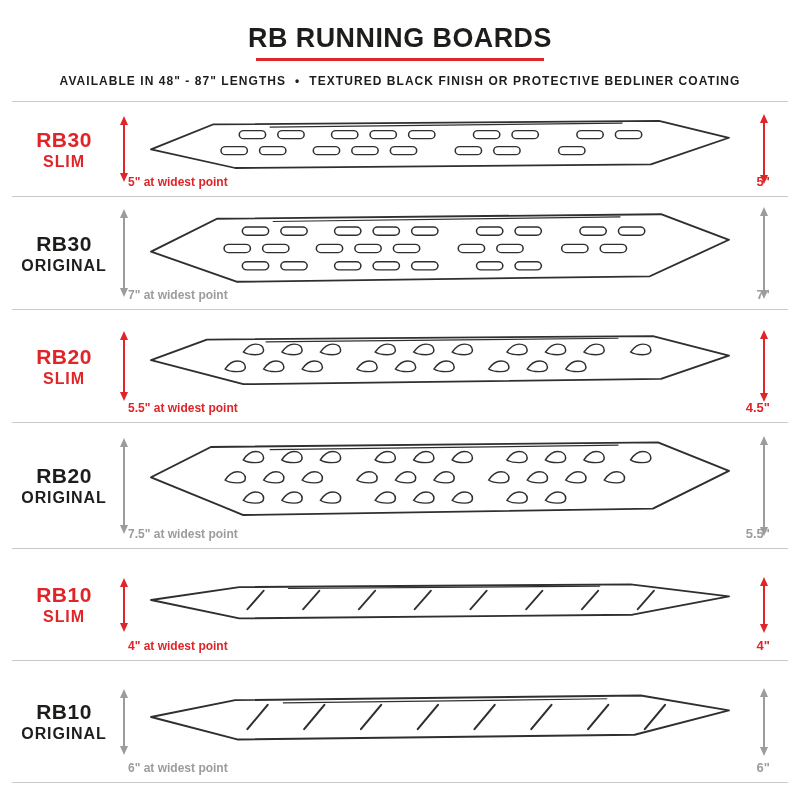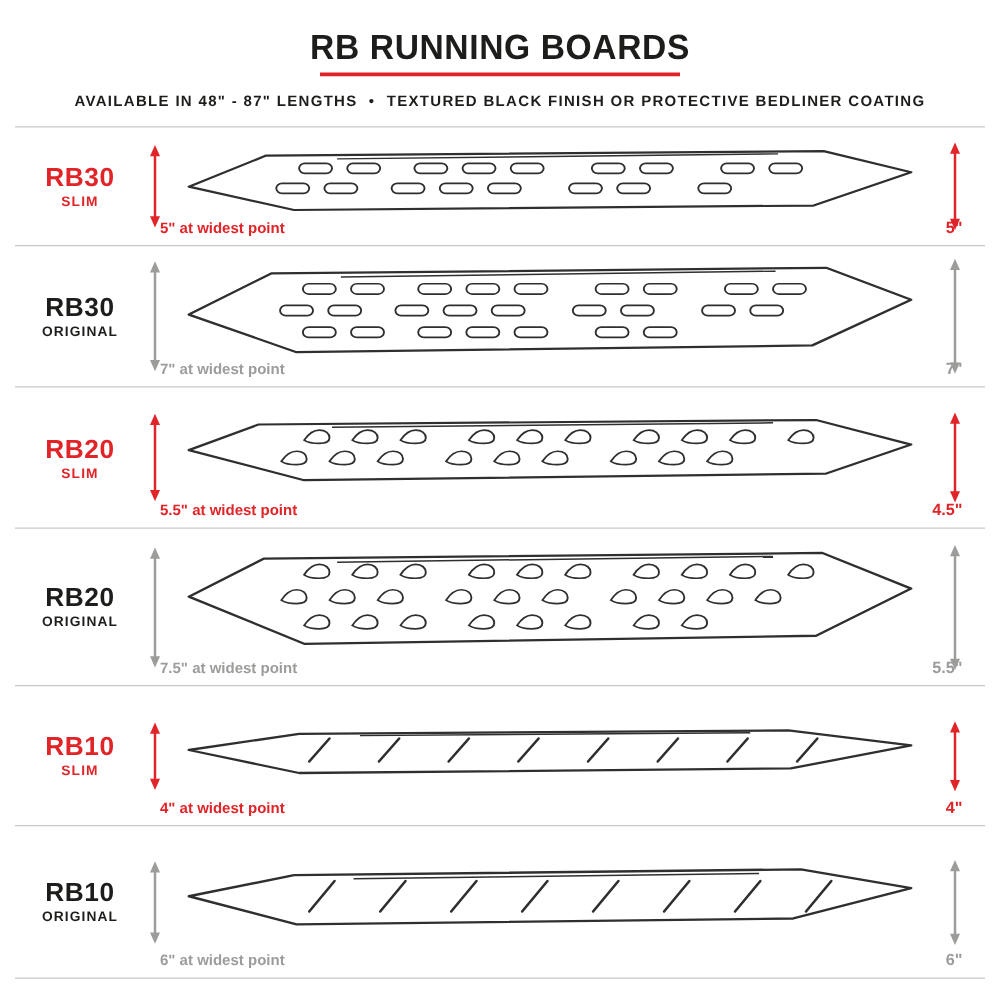--- a/index.html
+++ b/index.html
@@ -10,21 +10,21 @@
   .header { text-align:center; padding-top:22px; }
   .title { margin:0; font-size:28px; font-weight:800; color:var(--black); letter-spacing:.5px; transform:scaleX(.96); }
   .title-rule { width:288px; height:3px; background:var(--red); margin:4px auto 0; }
   .subtitle { margin-top:13px; padding-bottom:13px; font-size:12px; font-weight:700; color:var(--black); letter-spacing:1.05px; }
   .subtitle .bullet { margin:0 9px; }
 
   .rows { margin:0 12px; border-top:1px solid var(--divider); }
   .row { position:relative; display:flex; align-items:center; border-bottom:1px solid var(--divider); padding:0 4px; }
   .label-col { width:96px; flex:none; text-align:center; }
   .model { font-size:21px; font-weight:700; letter-spacing:.5px; }
-  .variant { font-size:11px; font-weight:700; letter-spacing:.9px; margin-top:1px; }
+  .variant { font-size:16px; font-weight:700; letter-spacing:.9px; margin-top:1px; }
   .slim .model, .slim .variant { color:var(--red); }
   .original .model, .original .variant { color:var(--black); }
 
   .arrow-col { width:24px; flex:none; display:flex; justify-content:center; }
   .rarrow-col { width:40px; flex:none; display:flex; justify-content:center; }
   .v-arrow { width:2px; background:currentColor; position:relative; }
   .v-arrow::before, .v-arrow::after { content:""; position:absolute; left:50%; transform:translateX(-50%); width:0; height:0;
     border-left:4.5px solid transparent; border-right:4.5px solid transparent; }
   .v-arrow::before { top:-8px; border-bottom:9px solid; }
   .v-arrow::after { bottom:-8px; border-top:9px solid; }

